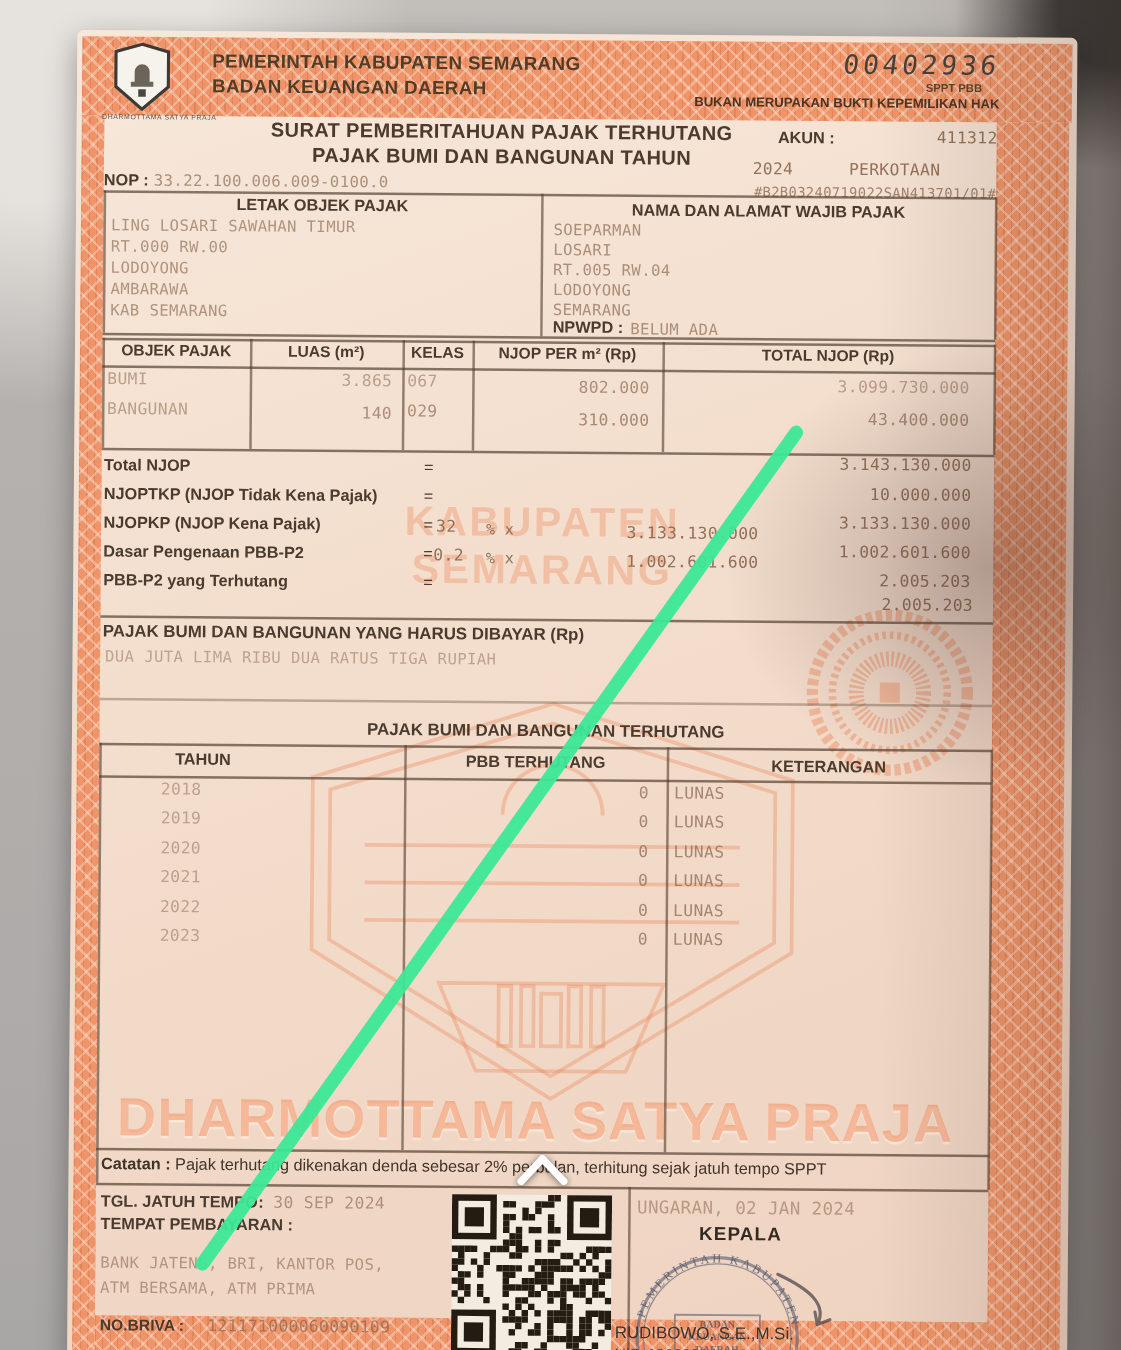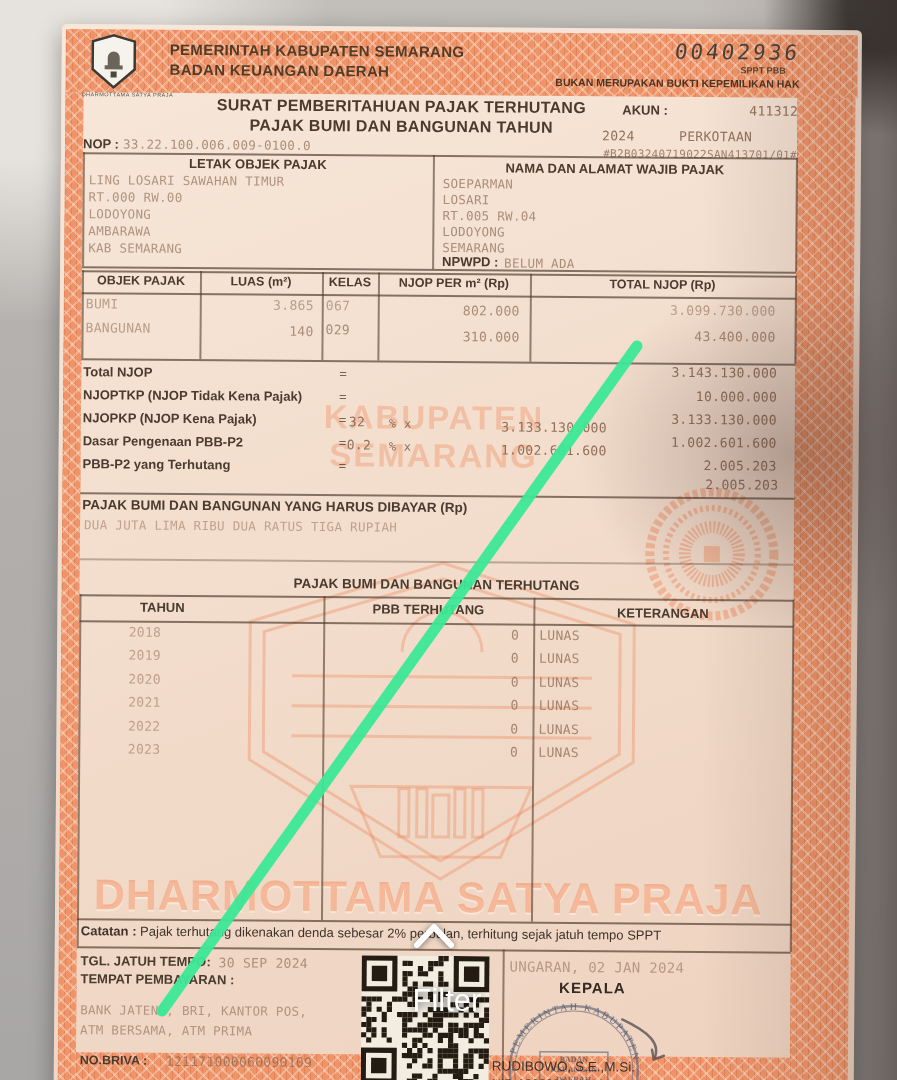--- a/index.html
+++ b/index.html
@@ -471,14 +471,13 @@
 
   <div id="shadow"></div>
 
   <svg id="anno" width="897" height="1080" viewBox="0 0 897 1080">
     <line x1="637" y1="346" x2="162" y2="1011" stroke="#3ce897" stroke-width="11" stroke-linecap="round" opacity=".95"></line>
   </svg>
 
   <svg id="ui" class="abs" style="left:410px;top:920px;pointer-events:none;" width="48" height="30" viewBox="0 0 48 30">
     <polyline points="7,25 24,7 41,25" fill="none" stroke="#ffffff" stroke-width="6" stroke-linecap="round" stroke-linejoin="round" style="filter:drop-shadow(0 1px 3px rgba(0,0,0,.5));"></polyline>
   </svg>
-  <div id="filter-label">Filter</div>
 </div>
 
 </body></html>

